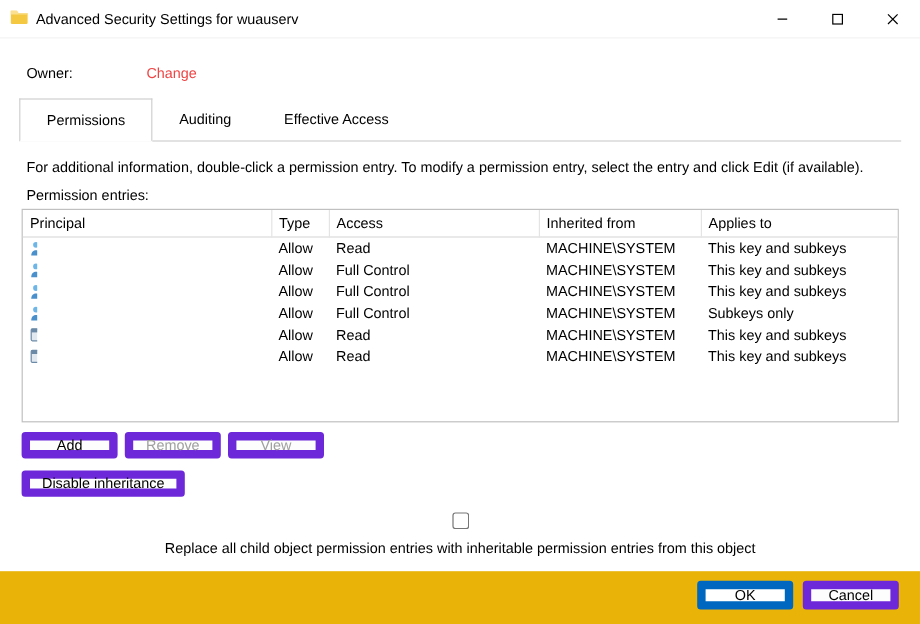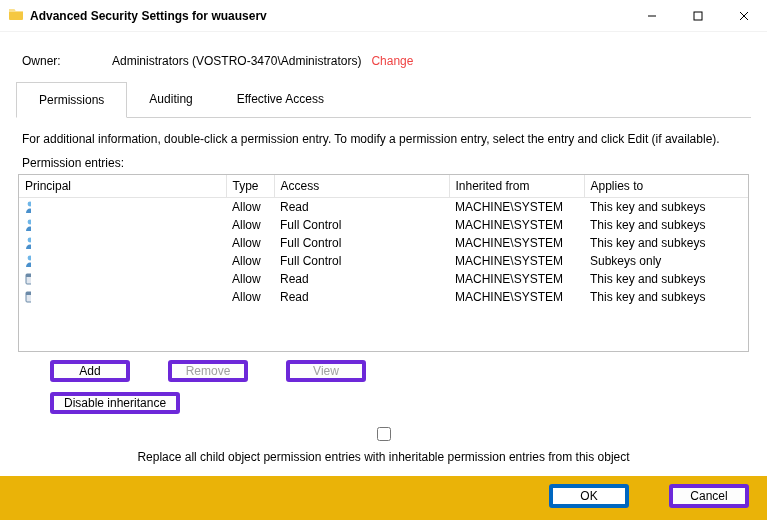--- a/index.html
+++ b/index.html
@@ -12,21 +12,20 @@
     width: 767px;
     height: 520px;
     overflow: hidden;
   }
   .titlebar {
     height: 32px;
     display: flex;
     align-items: center;
     padding-left: 8px;
     border-bottom: 1px solid rgba(0,0,0,0.05);
-    font-weight: bold;
   }
   .titlebar .title { margin-left: 6px; font-size: 12px; }
   .winbtns { margin-left: auto; display:flex; }
   .winbtn {
     width: 46px; height: 30px; display:flex; align-items:center; justify-content:center;
     font-family: "Segoe UI", sans-serif; font-size: 10px; color:#000;
   }
   .content {
     padding: 12px 16px 8px 16px;
   }
@@ -62,23 +61,23 @@
   }
   table.perm th:last-child { border-right:none; }
   table.perm td {
     padding: 2px 6px; white-space: nowrap; overflow:hidden; text-overflow: ellipsis;
     max-width: 0;
   }
   td.principal-cell { display:flex; align-items:center; gap:4px; }
   .row-buttons { margin: 2px 0 10px 2px; display:flex; gap:6px; }
   .btn {
     min-width: 80px; height: 22px; padding: 0 10px;
-    border: 4px solid #6d28d9; border-radius: 3px; background: #fdfdfd;
+    border: 7px solid #6d28d9; border-radius: 3px; background: #fdfdfd;
     font-family: inherit; font-size:12px; cursor:pointer;
-    display:inline-flex; align-items:center; justify-content:center;margin-left:32px;
+    display:inline-flex; align-items:center; justify-content:center;
   }
   .btn:disabled, .btn.disabled { color:#a0a0a0; cursor:default; }
   .btn.primary { border-color:#0067c0; background:#fff; }
   .disable-inh { margin-left:2px; }
   .checkbox-row { display:flex; align-items:center; gap:6px; margin: 10px 2px 0 2px; flex-direction: column; }
   .checkbox-row input[type=checkbox] { width:14px; height:14px; }
   .footer {
     position: absolute; left:0; right:0; bottom:0;
     display:flex; justify-content:flex-end; gap:8px;
     padding: 8px 18px 12px 18px; background:#eab308;
@@ -116,21 +115,20 @@
           <line x1="9" y1="1" x2="1" y2="9" stroke="#000"></line>
         </svg>
       </div>
   </div>
 </div>
 
 <div class="content">
 
   <div class="owner-row">
     <span class="owner-label">Owner:</span>
-    <span class="owner-value">Administrators (VOSTRO-3470\Administrators)</span>
     <span class="owner-change">Change</span>
   </div>
 
   <div class="tabs">
     <div class="tab selected"><span>Permissions</span></div>
     <div class="tab"><span>Auditing</span></div>
     <div class="tab"><span>Effective Access</span></div>
   </div>
 
   <div class="info-text">For additional information, double-click a permission entry. To modify a permission entry, select the entry and click Edit (if available).</div>

